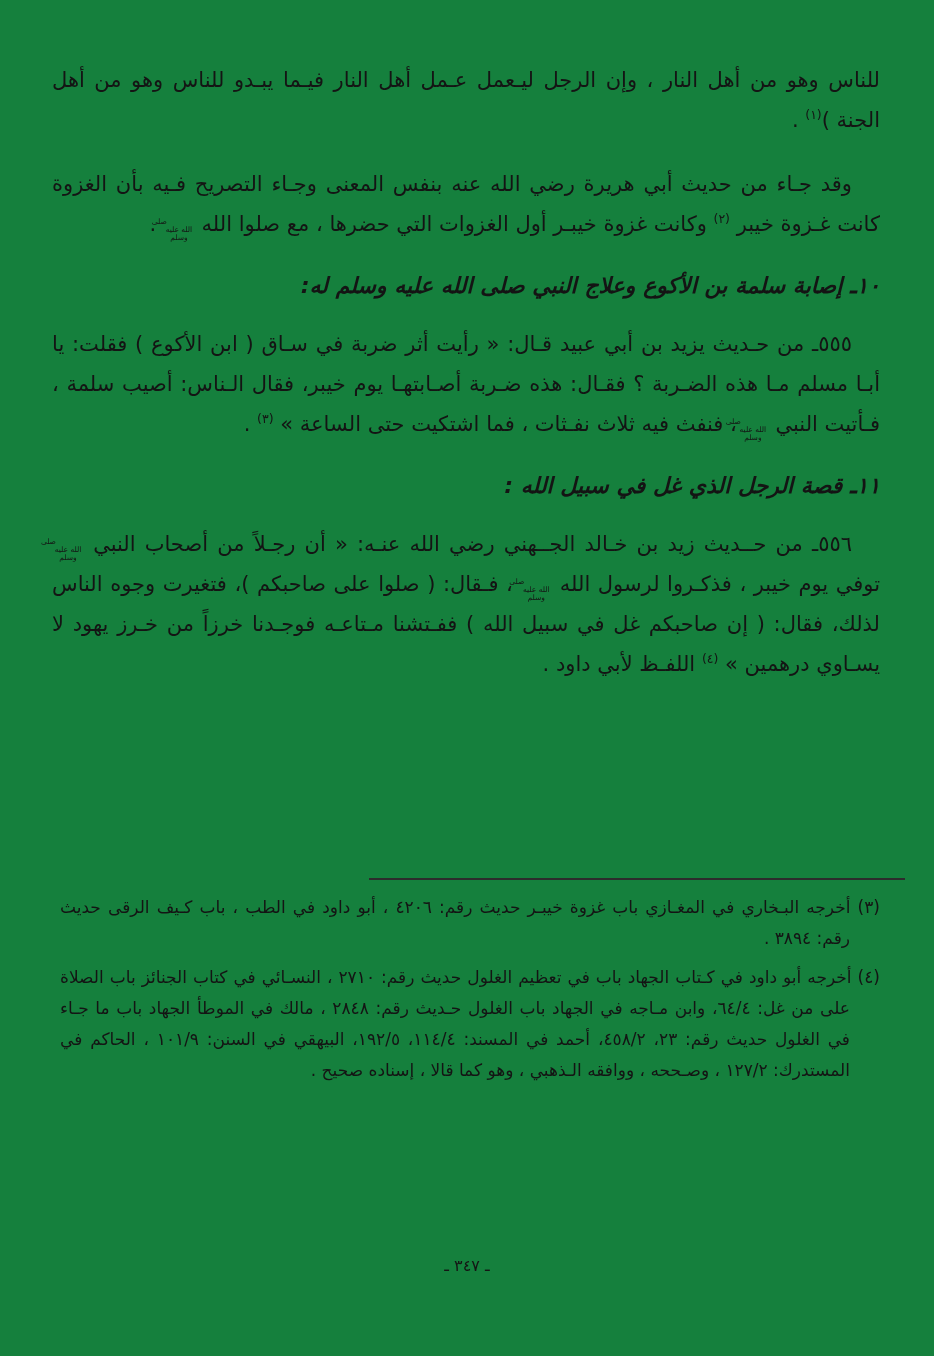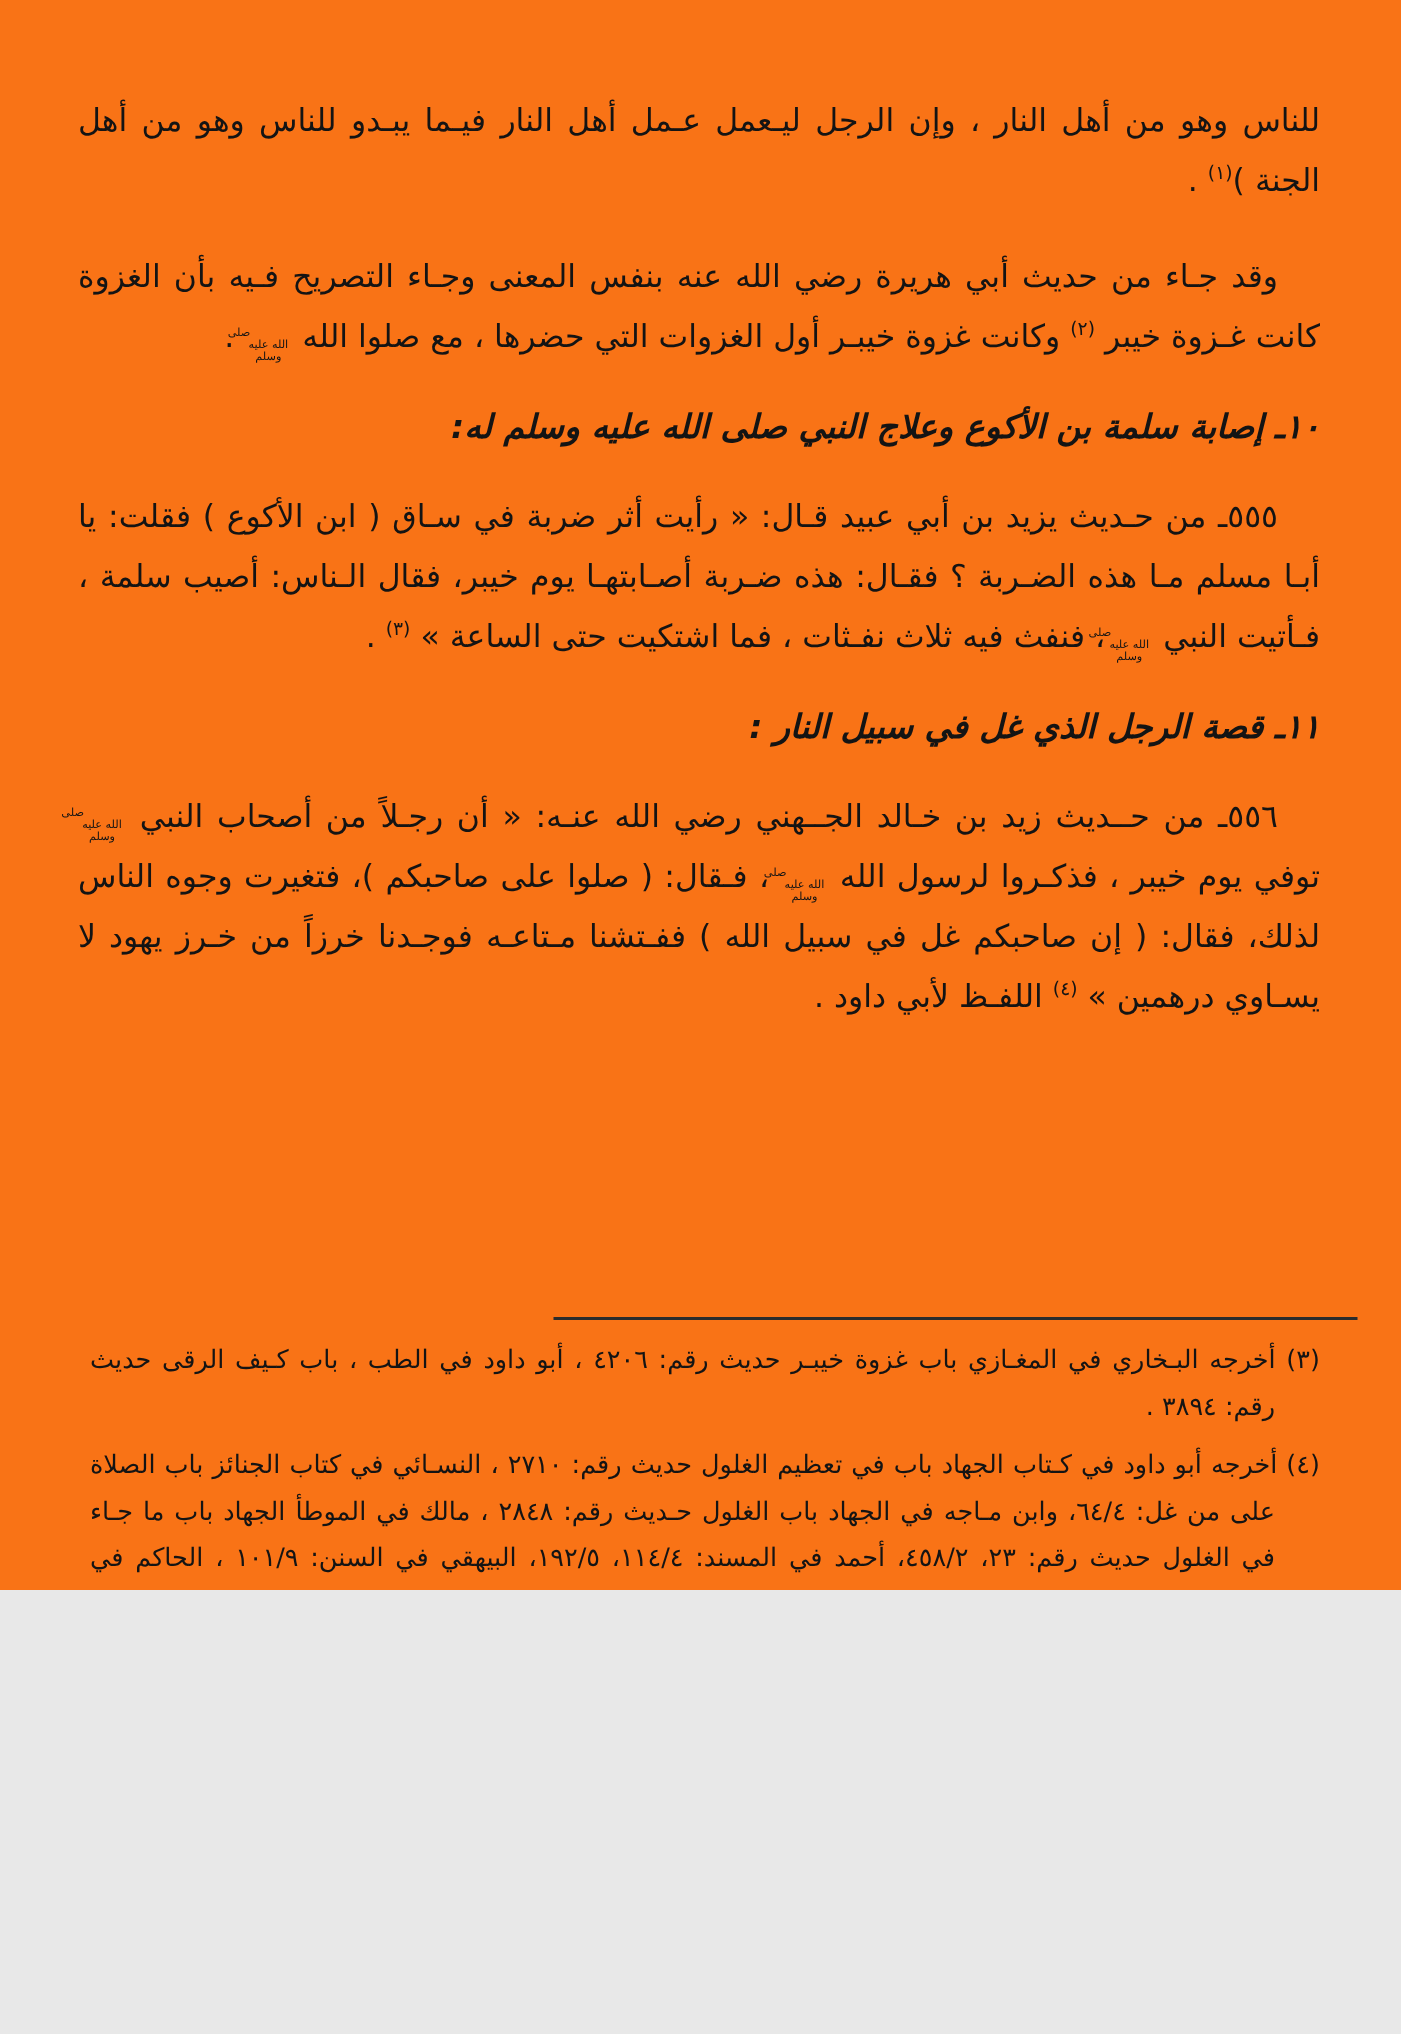--- a/index.html
+++ b/index.html
@@ -1,20 +1,20 @@
 <!DOCTYPE html>
 <html lang="ar" dir="rtl"><head>
 <meta charset="utf-8">
 <style>
   html,body { margin:0; padding:0; background:#e8e8e8; }
   .page {
     position:relative;
-    width:934px; height:1060px;
+    width:934px; height:1356px;
     margin:0 auto;
-    background:#f97316;
+    background:#15803d;
     color:#141414;
     font-family:"DejaVu Sans", sans-serif;
     direction:rtl;
     overflow:hidden;
   }
   .text-block {
     position:absolute;
     top:60px; right:54px; left:52px;
     font-size:21px;
     line-height:40px;
@@ -78,21 +78,21 @@
 </style>
 </head>
 <body>
 
 <div class="page">
   <main class="text-block">
       <p class="paragraph"><span>للناس وهو من أهل النار ، وإن الرجل ليـعمل عـمل أهل النار فيـما يبـدو للناس وهو من أهل الجنة )</span><sup class="fn-ref">(١)</sup><span> .</span></p>
       <p class="paragraph indent"><span>وقد جـاء من حديث أبي هريرة رضي الله عنه بنفس المعنى وجـاء التصريح فـيه بأن الغزوة كانت غـزوة خيبر </span><sup class="fn-ref">(٢)</sup><span> وكانت غزوة خيبـر أول الغزوات التي حضرها ، مع صلوا الله </span><span class="saw">صلى الله عليه وسلم</span><span> .</span></p>
       <h2 class="heading"><span>١٠ـ إصابة سلمة بن الأكوع وعلاج النبي صلى الله عليه وسلم له:</span></h2>
       <p class="paragraph indent"><span>٥٥٥ـ من حـديث يزيد بن أبي عبيد قـال: « رأيت أثر ضربة في سـاق ( ابن الأكوع ) فقلت: يا أبـا مسلم مـا هذه الضـربة ؟ فقـال: هذه ضـربة أصـابتهـا يوم خيبر، فقال الـناس: أصيب سلمة ، فـأتيت النبي </span><span class="saw">صلى الله عليه وسلم</span><span>، فنفث فيه ثلاث نفـثات ، فما اشتكيت حتى الساعة » </span><sup class="fn-ref">(٣)</sup><span> .</span></p>
-      <h2 class="heading"><span>١١ـ قصة الرجل الذي غل في سبيل النار :</span></h2>
+      <h2 class="heading"><span>١١ـ قصة الرجل الذي غل في سبيل الله :</span></h2>
       <p class="paragraph indent"><span>٥٥٦ـ من حــديث زيد بن خـالد الجــهني رضي الله عنـه: « أن رجـلاً من أصحاب النبي </span><span class="saw">صلى الله عليه وسلم</span><span> توفي يوم خيبر ، فذكـروا لرسول الله </span><span class="saw">صلى الله عليه وسلم</span><span> ، فـقال: ( صلوا على صاحبكم )، فتغيرت وجوه الناس لذلك، فقال: ( إن صاحبكم غل في سبيل الله ) ففـتشنا مـتاعـه فوجـدنا خرزاً من خـرز يهود لا يسـاوي درهمين » </span><sup class="fn-ref">(٤)</sup><span> اللفـظ لأبي داود .</span></p>
     </main>
   <div class="footnote-separator"></div>
   <section class="footnotes">
       <div class="footnote"><span class="fn-marker">(٣) </span><span>أخرجه البـخاري في المغـازي باب غزوة خيبـر حديث رقم: ٤٢٠٦ ، أبو داود في الطب ، باب كـيف الرقى حديث رقم: ٣٨٩٤ .</span></div>
       <div class="footnote"><span class="fn-marker">(٤) </span><span>أخرجه أبو داود في كـتاب الجهاد باب في تعظيم الغلول حديث رقم: ٢٧١٠ ، النسـائي في كتاب الجنائز باب الصلاة على من غل: ٦٤/٤، وابن مـاجه في الجهاد باب الغلول حـديث رقم: ٢٨٤٨ ، مالك في الموطأ الجهاد باب ما جـاء في الغلول حديث رقم: ٢٣، ٤٥٨/٢، أحمد في المسند: ١١٤/٤، ١٩٢/٥، البيهقي في السنن: ١٠١/٩ ، الحاكم في المستدرك: ١٢٧/٢ ، وصـححه ، ووافقه الـذهبي ، وهو كما قالا ، إسناده صحيح .</span></div>
     </section>
   <div class="page-number">ـ ٣٤٧ ـ</div>
 </div>
 

